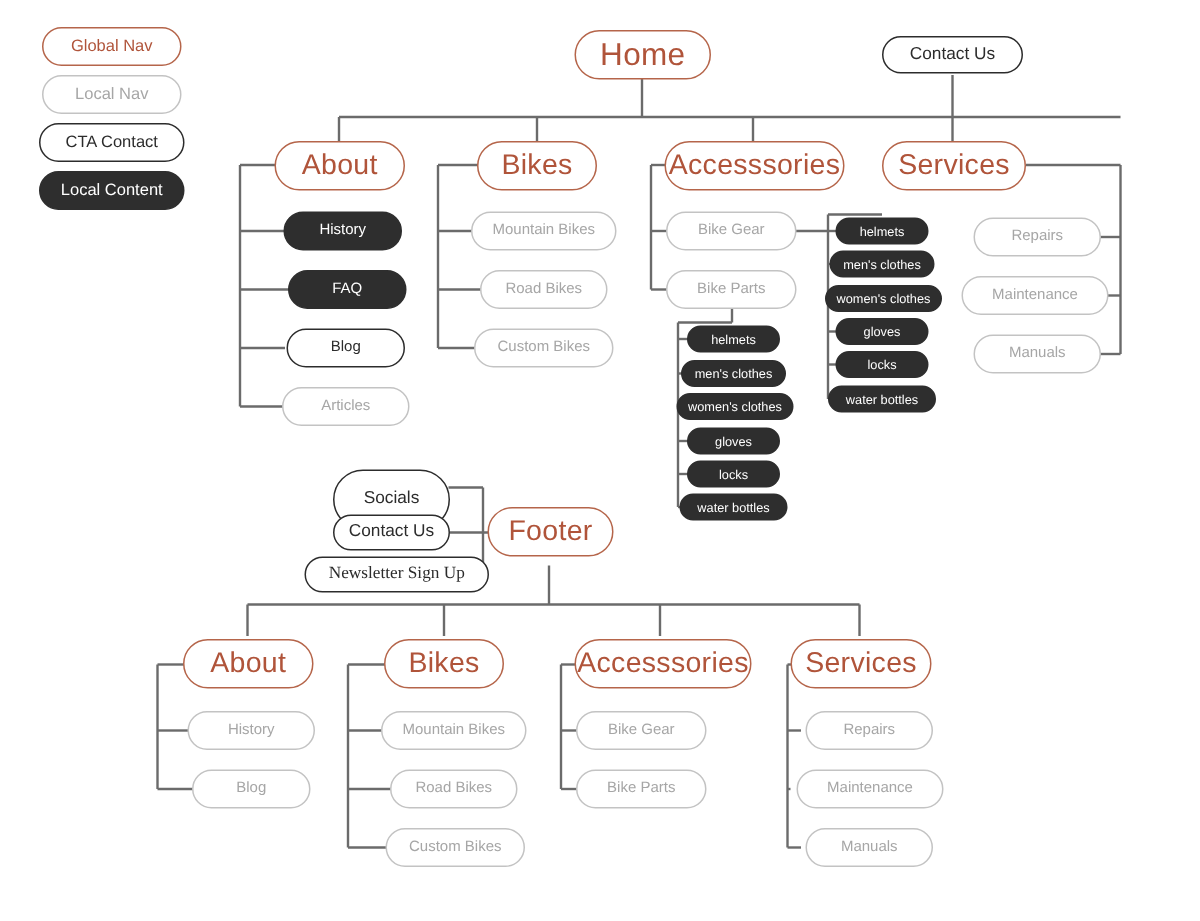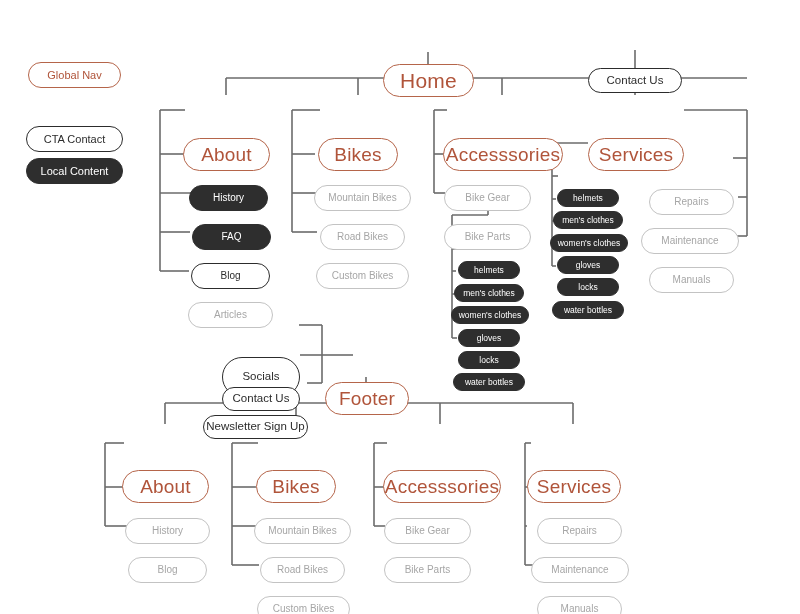--- a/index.html
+++ b/index.html
@@ -24,21 +24,20 @@
     display: flex;
     align-items: center;
     justify-content: center;
     border-radius: 999px;
     border: 1.4px solid #999;
     background: #fff;
     text-align: center;
     line-height: 1;
     white-space: nowrap;
     color: #333;
-    margin-top: 44px;
   }
   
   .t-global {
     border-color: #b5654a;
     color: #b0543a;
     background: #fff;
   }
   .t-local {
     border-color: #c3c3c3;
     color: #a6a6a6;
@@ -160,20 +159,23 @@
       <path d="M525,443 L531,443"></path>
       <path d="M525,487 L534,487"></path>
       <path d="M525,526 L527,526"></path>
       <path d="M525,565 L534,565"></path>
     </g>
   </svg>
 
   <div class="node t-global sz-legend" style="left:28px;  top:18px;  width:93px; height:26px;">
     <span>Global Nav</span>
   </div>
+  <div class="node t-local sz-legend" style="left:28px;  top:50px;  width:93px; height:26px;">
+    <span>Local Nav</span>
+  </div>
   <div class="node t-cta sz-legend" style="left:26px;  top:82px;  width:97px; height:26px;">
     <span>CTA Contact</span>
   </div>
   <div class="node t-page sz-legend" style="left:26px;  top:114px; width:97px; height:26px;">
     <span>Local Content</span>
   </div>
 
   <div class="node t-global sz-hero" style="left:383px; top:20px; width:91px; height:33px;">
     <span>Home</span>
   </div>
@@ -275,21 +277,21 @@
   <div class="node t-global sz-main" style="left:325px; top:338px; width:84px; height:33px;">
     <span>Footer</span>
   </div>
 
   <div class="node t-cta sz-small" style="left:222px; top:313px; width:78px; height:40px;">
     <span>Socials</span>
   </div>
   <div class="node t-cta sz-small" style="left:222px; top:343px; width:78px; height:24px;">
     <span>Contact Us</span>
   </div>
-  <div class="node t-cta sz-small" style="left:203px; top:371px; width:105px; height:24px;">
+  <div class="node t-cta sz-small" style="left:203px; top:371px; width:123px; height:24px;font-family:Liberation Serif, serif;">
     <span>Newsletter Sign Up</span>
   </div>
 
   <div class="node t-global sz-main" style="left:122px; top:426px; width:87px; height:33px;">
     <span>About</span>
   </div>
   <div class="node t-local sz-mid" style="left:125px; top:474px; width:85px; height:26px;">
     <span>History</span>
   </div>
   <div class="node t-local sz-mid" style="left:128px; top:513px; width:79px; height:26px;">

